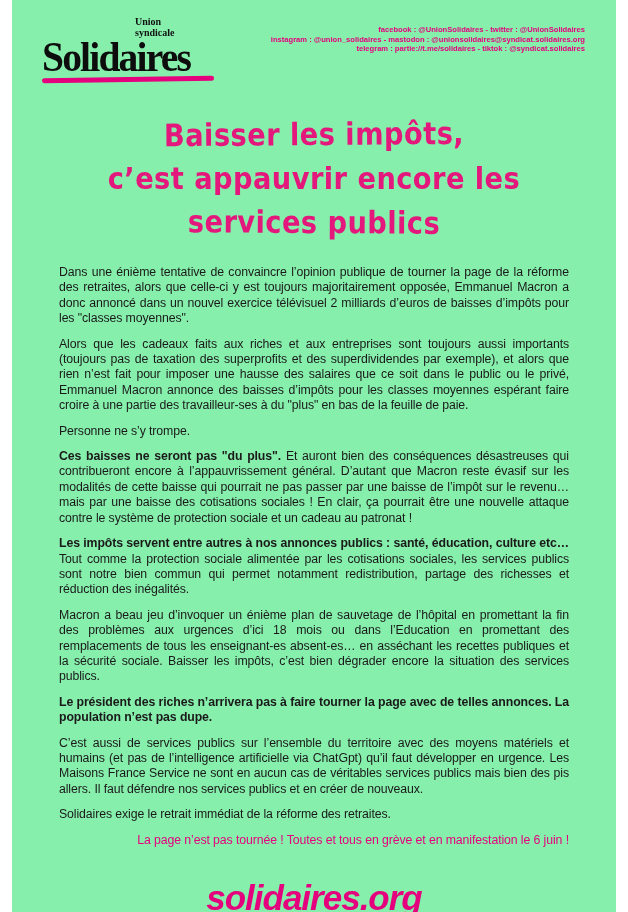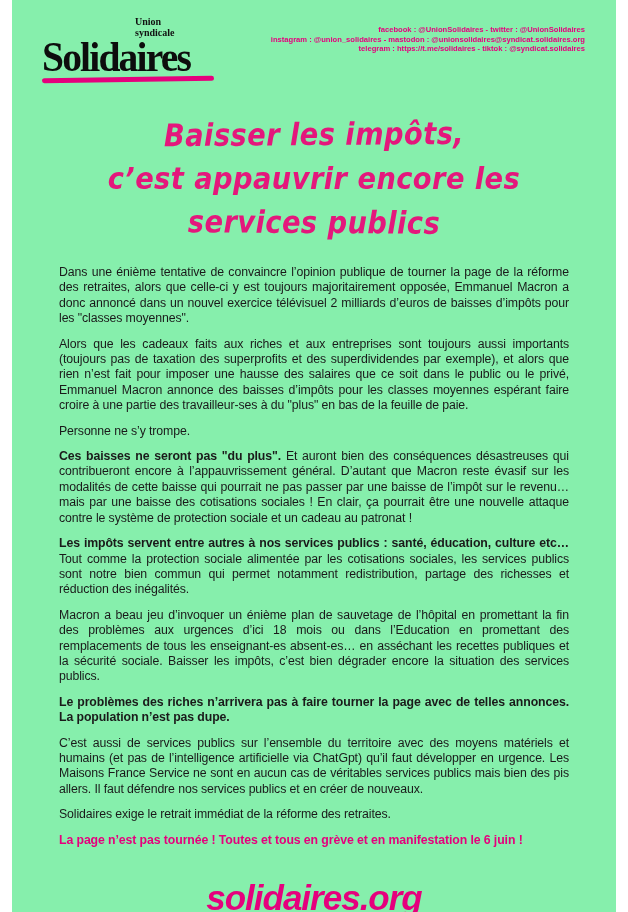--- a/index.html
+++ b/index.html
@@ -58,21 +58,21 @@
     margin-bottom:3px;
   }
   .social-line {
     color:#e5007d;
     font-weight:bold;
     font-size:7.6px;
     line-height:9.6px;
   }
 
   
-  .title { margin-top:30px; text-align:center;font-style:italic; }
+  .title { margin-top:30px; text-align:center; }
   .title-line {
     font-family:"DejaVu Sans", sans-serif;
     font-weight:bold;
     color:#e4177c;
     font-size:31px;
     line-height:44px;
     letter-spacing:0.5px;
     transform:scaleX(0.88);
     transform-origin:center;
     white-space:nowrap;
@@ -86,22 +86,22 @@
     text-align:justify;
     font-size:12.3px;
     line-height:15.4px;
     letter-spacing:-0.1px;
   }
   .para { margin-bottom:10px; }
   .lead { font-weight:bold; }
   .bold-para { font-weight:bold; }
   .pink-para {
     color:#e5007d;
-    font-weight:bold;
-    text-align:left;
+    font-weight:normal;
+    text-align:right;
     margin-top:2px;
   }
 
   
   .footer {
     position:absolute;
     bottom:-6px;
     left:0; right:0;
     text-align:center;
   }
@@ -125,21 +125,21 @@
       <div class="logo-tag">
         <div>Union</div>
         <div>syndicale</div>
       </div>
       <div class="logo-name">Solidaires</div>
       <div class="logo-underline"></div>
     </div>
     <div class="header-right">
       <div class="social-line">facebook : @UnionSolidaires - twitter : @UnionSolidaires</div>
       <div class="social-line">instagram : @union_solidaires - mastodon : @unionsolidaires@syndicat.solidaires.org</div>
-      <div class="social-line">telegram : https://t.me/solidaires - tiktok : @syndicat.solidaires</div>
+      <div class="social-line">telegram : partie://t.me/solidaires - tiktok : @syndicat.solidaires</div>
     </div>
   </div>
 
   <div class="title">
     <div class="title-line">Baisser les impôts,</div>
     <div class="title-line">c’est appauvrir encore les</div>
     <div class="title-line">services publics</div>
   </div>
 
   <div class="body-text">
@@ -148,27 +148,27 @@
 
     <p class="para"><strong class="lead"></strong>
       <span>Alors que les cadeaux faits aux riches et aux entreprises sont toujours aussi importants (toujours pas de taxation des superprofits et des superdividendes par exemple), et alors que rien n’est fait pour imposer une hausse des salaires que ce soit dans le public ou le privé, Emmanuel Macron annonce des baisses d’impôts pour les classes moyennes  espérant faire croire à une partie des travailleur-ses à du "plus" en bas de la feuille de paie.</span></p>
 
     <p class="para"><strong class="lead"></strong>
       <span>Personne ne s’y trompe.</span></p>
 
     <p class="para"><strong class="lead">Ces baisses ne seront pas "du plus".</strong>
       <span>Et auront bien des conséquences désastreuses qui contribueront encore à l’appauvrissement général. D’autant que Macron reste évasif sur les modalités de cette baisse qui pourrait ne pas passer par une baisse de l’impôt sur le revenu… mais par une baisse des cotisations sociales ! En clair, ça pourrait être une nouvelle attaque contre le système de protection sociale et un cadeau au patronat !</span></p>
 
-    <p class="para"><strong class="lead">Les impôts servent entre autres à nos services publics : santé, éducation, culture etc…</strong>
+    <p class="para"><strong class="lead">Les impôts servent entre autres à nos annonces publics : santé, éducation, culture etc…</strong>
       <span>Tout comme la protection sociale alimentée par les cotisations sociales, les services publics sont notre bien commun qui permet notamment redistribution, partage des richesses et réduction des inégalités.</span></p>
 
     <p class="para"><strong class="lead"></strong>
       <span>Macron a beau jeu d’invoquer un énième plan de sauvetage de l’hôpital en promettant la fin des problèmes aux urgences d’ici 18 mois ou dans l’Education en promettant des remplacements de tous les enseignant-es absent-es… en asséchant les recettes publiques et la sécurité sociale. Baisser les impôts, c’est bien dégrader encore la situation des services publics.</span></p>
 
-    <p class="para bold-para"><strong class="lead">Le problèmes des riches n’arrivera pas à faire tourner la page avec de telles annonces. La population n’est pas dupe.</strong>
+    <p class="para bold-para"><strong class="lead">Le président des riches n’arrivera pas à faire tourner la page avec de telles annonces. La population n’est pas dupe.</strong>
       <span></span></p>
 
 
     <p class="para"><strong class="lead"></strong>
       <span>C’est aussi de services publics sur l’ensemble du territoire avec des moyens matériels et humains (et pas de l’intelligence artificielle via ChatGpt) qu’il faut développer en urgence. Les Maisons France Service ne sont en aucun cas de véritables services publics mais bien des pis allers. Il faut défendre nos services publics et en créer de nouveaux.</span></p>
 
     <p class="para"><strong class="lead"></strong>
       <span>Solidaires exige le retrait immédiat de la réforme des retraites.</span></p>
 
     <p class="para pink-para"><strong class="lead"></strong>

